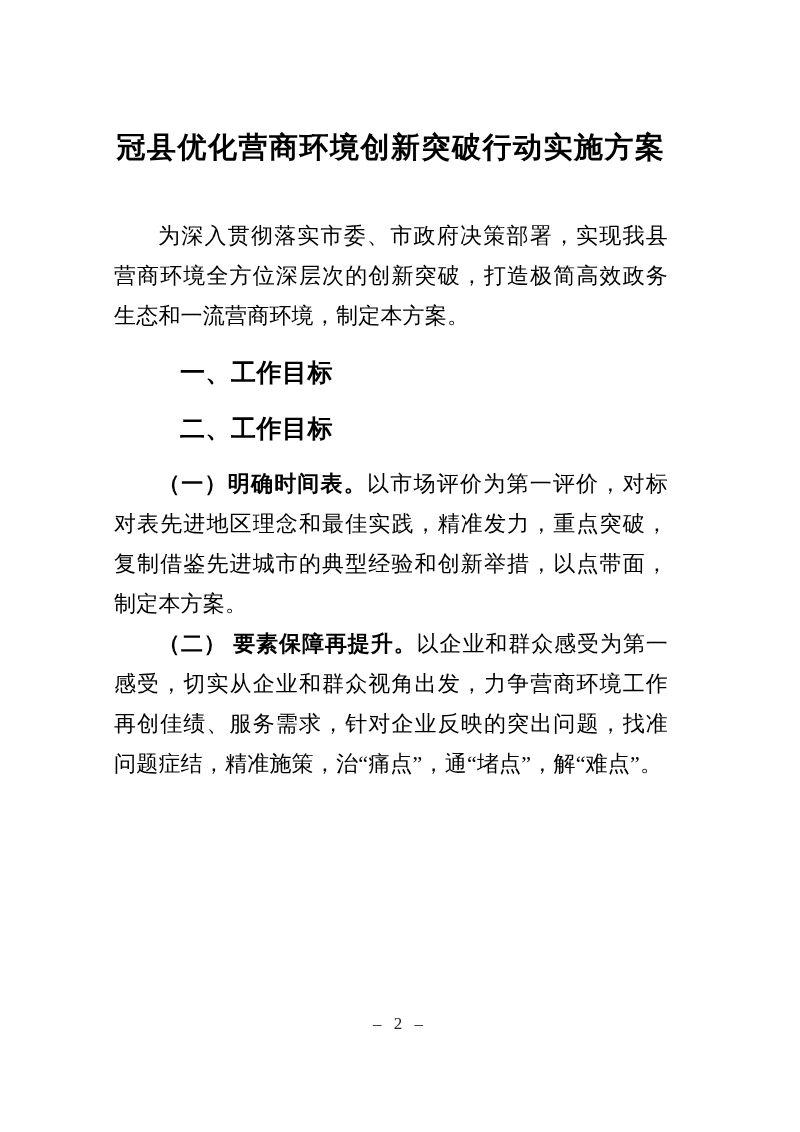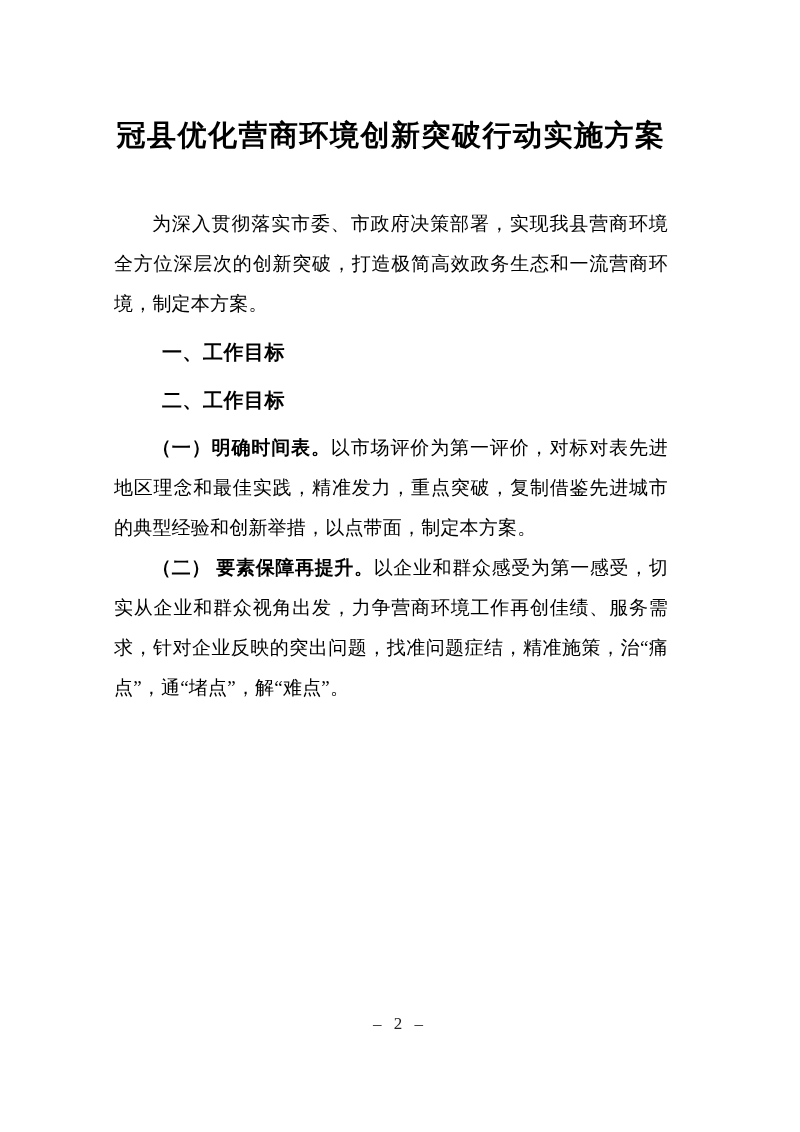--- a/index.html
+++ b/index.html
@@ -18,42 +18,42 @@
   .page {
     position: absolute;
     top: 0; left: 0;
     width: 800px;
     height: 1132px;
     box-sizing: border-box;
     padding: 112px 132px 0 114px;
     background: #ffffff;
   }
   .doc-title {
-    margin: 0 0 46px 0;
+    margin: 12px 0 46px 0;
     font-family: "Liberation Serif", serif;
     font-size: 29px;
     font-weight: 700;
     line-height: 46px;
     letter-spacing: 1.5px;
     text-align: center;
     white-space: nowrap;
   }
   .body-para {
     margin: 0;
     font-family: "Liberation Serif", serif;
-    font-size: 19px;
+    font-size: 22px;
     line-height: 40px;
     text-align: justify;
     text-indent: 2em;
     letter-spacing: 0.2px;
   }
   .section-heading {
-    margin: 8px;
+    margin: 16px;
     font-family: "Liberation Sans", sans-serif;
-    font-size: 20px;
+    font-size: 25px;
     font-weight: 700;
     line-height: 40px;
     text-indent: 2em;
     letter-spacing: 0.5px;
   }
   .item-lead {
     font-weight: 700;
     font-family: "Liberation Serif", serif;
   }
   .page-number {

